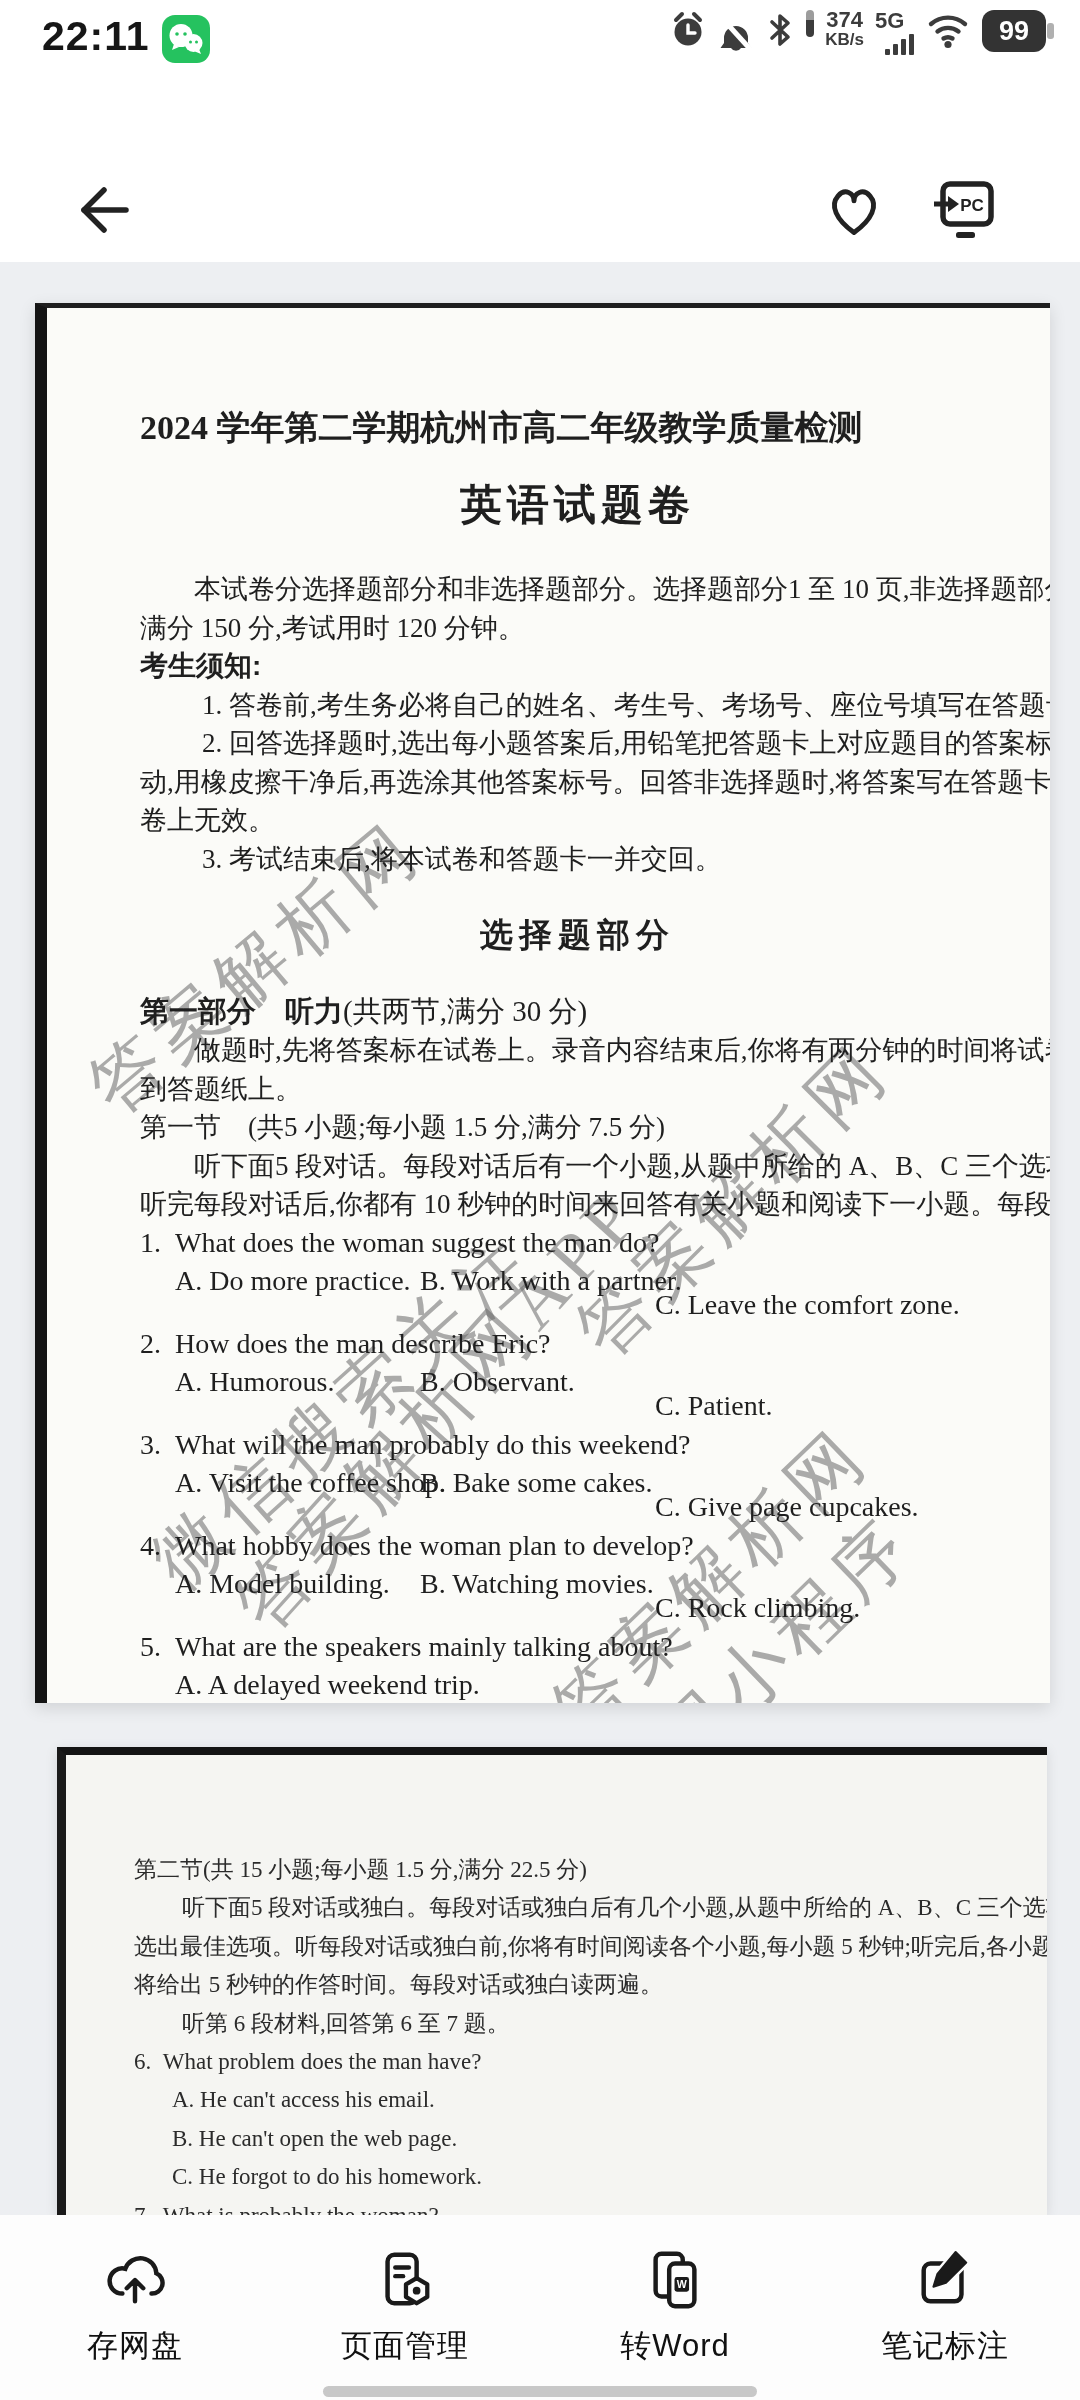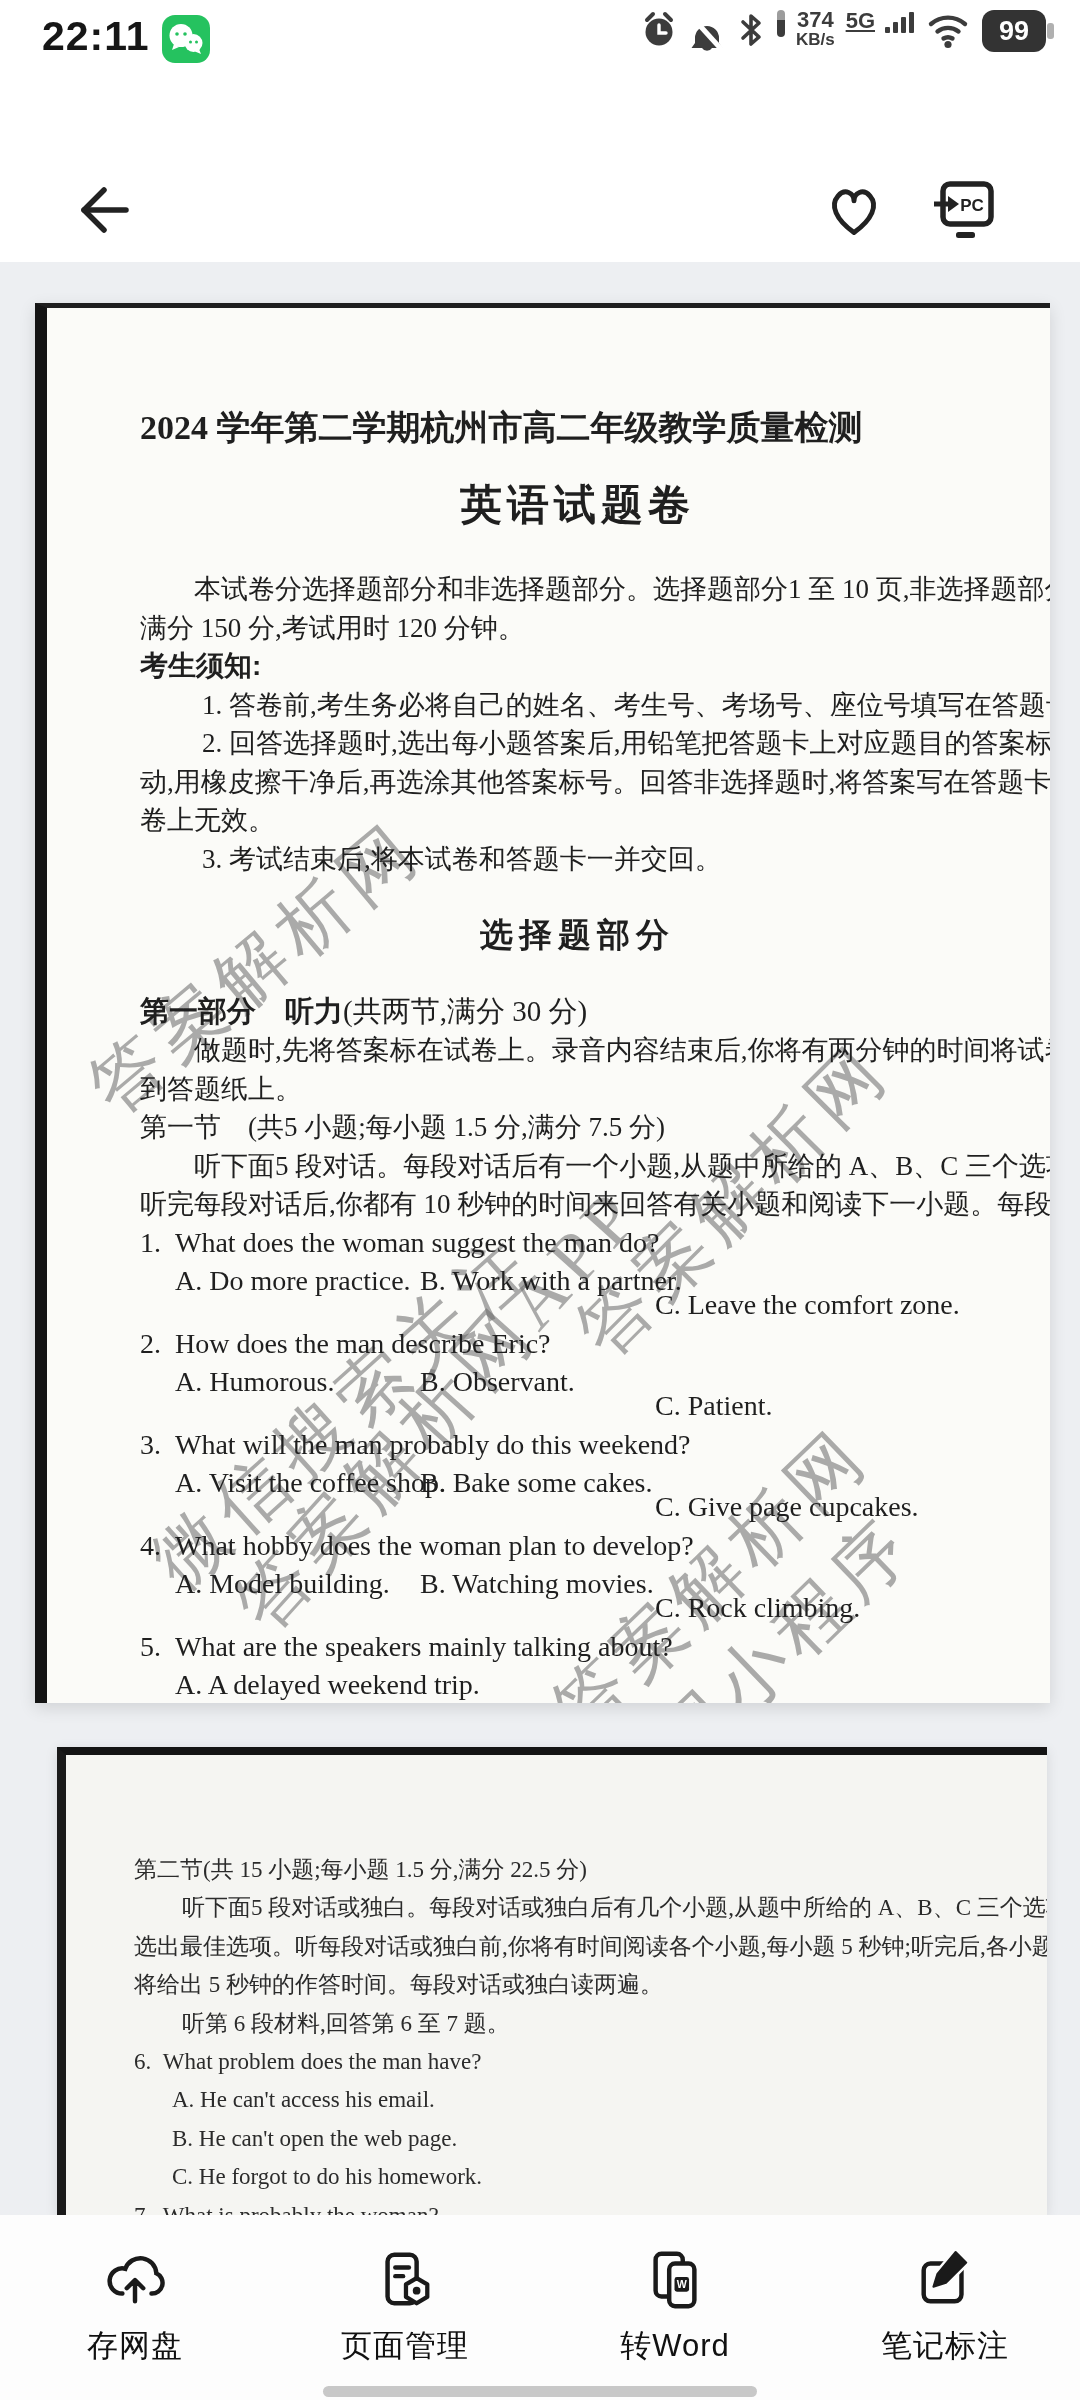--- a/index.html
+++ b/index.html
@@ -11,21 +11,21 @@
   .header{position:absolute;left:0;top:0;width:1080px;height:262px;background:#ffffff;}
   .statusbar{position:absolute;left:0;top:0;width:1080px;height:78px;}
   .sb-time{position:absolute;left:42px;top:13px;font-size:41px;font-weight:700;color:#161616;letter-spacing:1px;}
   .wechat{position:absolute;left:162px;top:15px;width:48px;height:48px;border-radius:13px;background:#25c25f;}
   .sb-right{position:absolute;right:34px;top:10px;height:58px;display:flex;align-items:flex-start;gap:11px;color:#3c3c3c;}
   .sb-ico{display:block;}
   .btbatt{width:8px;height:27px;border-radius:4px;background:linear-gradient(#9c9c9c 0 36%,#3c3c3c 36%);}
   .speed{text-align:center;line-height:20px;color:#3c3c3c;font-weight:600;}
   .speed .v{font-size:22px;}
   .speed .u{font-size:17px;font-weight:600;}
-  .net5g{display:flex;flex-direction:row;align-items:flex-start;line-height:1;text-decoration:underline;}
+  .net5g{display:flex;flex-direction:column;align-items:flex-start;line-height:1;}
   .net5g .g{font-size:22px;font-weight:700;}
   .bars{display:flex;align-items:flex-end;gap:3px;margin:2px 0 0 10px;}
   .bars i{display:block;width:5px;background:#3c3c3c;border-radius:1px;}
   .battery{position:relative;width:64px;height:42px;border-radius:12px;background:#333333;
            display:flex;align-items:center;justify-content:center;color:#fff;font-size:27px;font-weight:700;}
   .battery .nub{position:absolute;right:-8px;top:13px;width:7px;height:16px;border-radius:3px;background:#b0b0b0;}
 
   .navbar{position:absolute;left:0;top:170px;width:1064px;height:86px;}
   .back{position:absolute;left:68px;top:8px;width:64px;height:64px;}
   .heart{position:absolute;right:180px;top:8px;width:60px;height:64px;}

